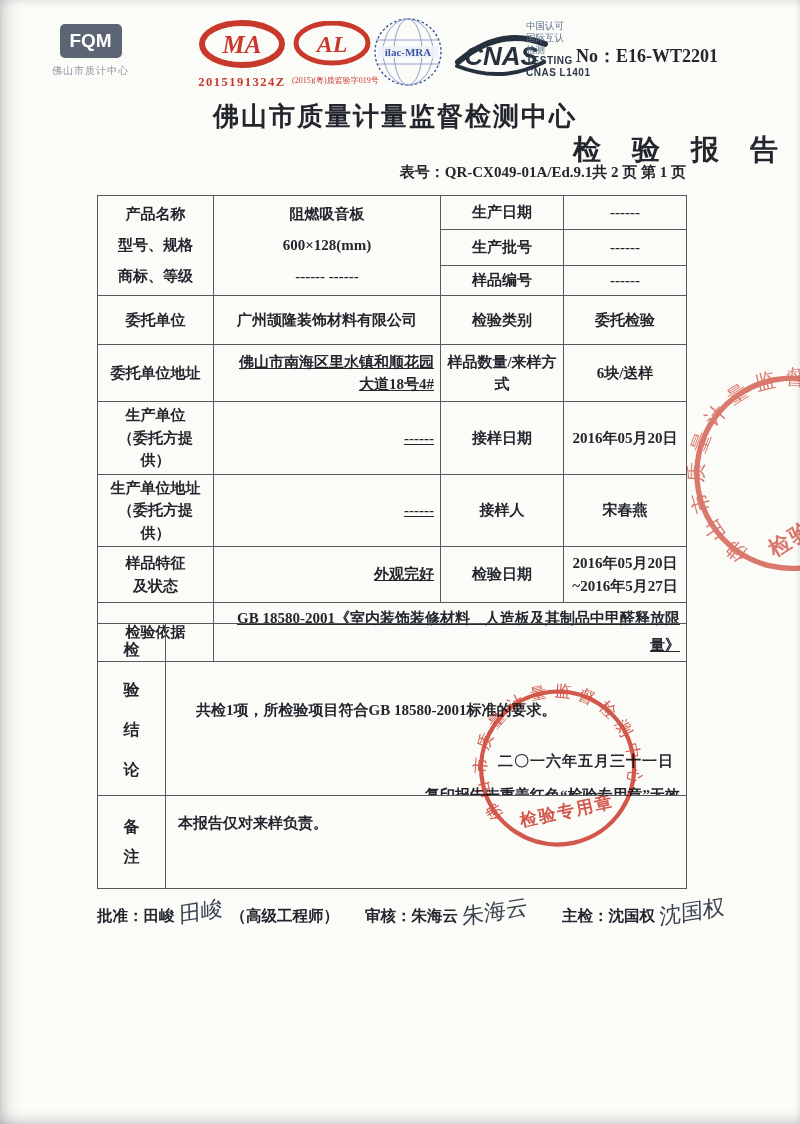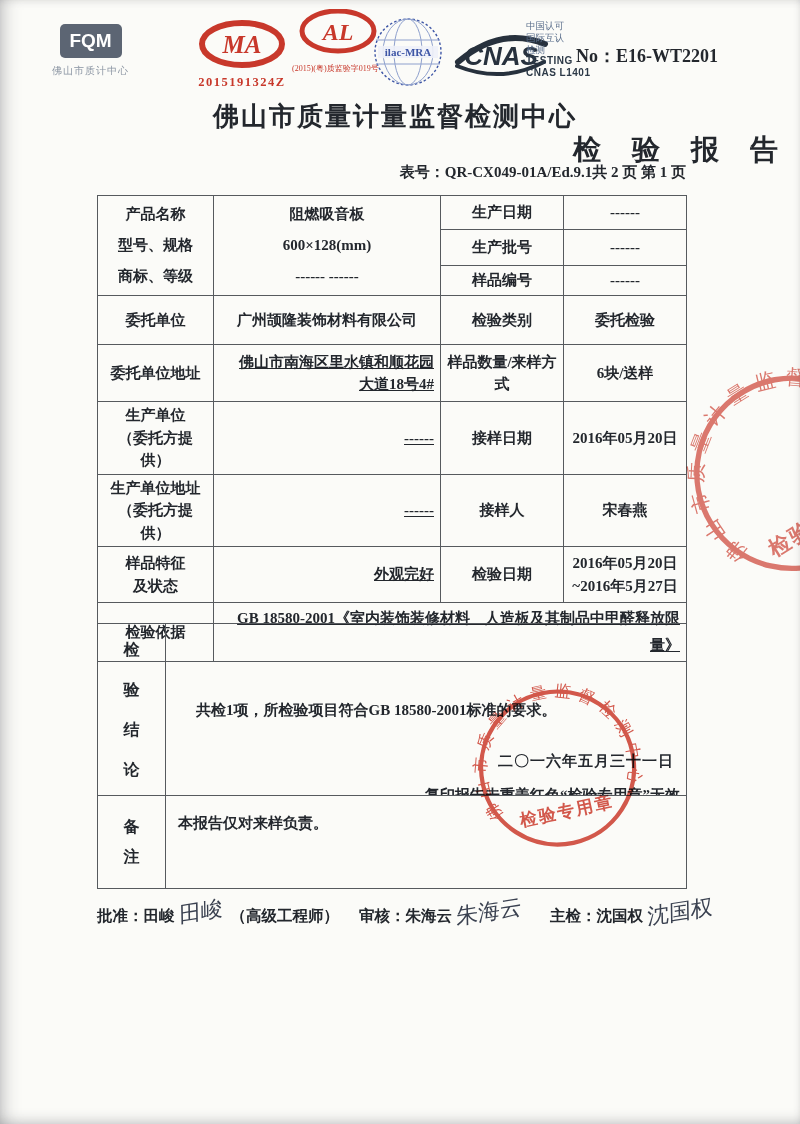--- a/index.html
+++ b/index.html
@@ -21,21 +21,21 @@
   }
   .abs{position:absolute;}
   
   .fqm{left:52px;top:24px;text-align:center;}
   .fqm-box{width:62px;height:34px;margin:0 auto;background:var(--fqm-gray);color:#fff;
     font-family:"Liberation Sans",sans-serif;font-weight:bold;font-size:19px;
     display:flex;align-items:center;justify-content:center;border-radius:5px;}
   .fqm-cap{margin-top:6px;font-size:10px;color:#8a94a2;letter-spacing:1px;white-space:nowrap;}
   .cma{left:194px;top:20px;text-align:center;width:96px;}
   .cma-no{font-size:12.5px;color:var(--logo-red);letter-spacing:1.5px;margin-top:1px;font-weight:bold;}
-  .cal{left:292px;top:9px;text-align:right;width:86px;}
+  .cal{left:292px;top:21px;text-align:left;width:86px;}
   .cal-no{font-size:8px;color:var(--logo-red);margin-top:4px;white-space:nowrap;}
   .ilac{left:372px;top:16px;}
   .cnas{left:452px;top:32px;}
   .cnas-txt{left:526px;top:21px;font-size:9.5px;color:#5b6f8c;line-height:1.25;white-space:pre-line;}
   .cnas-testing{left:526px;top:55px;font-size:10px;font-weight:bold;color:#2c3947;
     font-family:"Liberation Sans",sans-serif;letter-spacing:.5px;}
   .cnas-code{left:526px;top:67px;font-size:10px;font-weight:bold;color:#2c3947;
     font-family:"Liberation Sans",sans-serif;letter-spacing:.5px;white-space:nowrap;}
   .report-no{left:576px;top:44px;font-size:18px;font-weight:bold;white-space:nowrap;}
   
@@ -60,21 +60,21 @@
   .remark-cell{text-align:left;vertical-align:top;padding:16px 12px;}
   
   .stamp{position:absolute;mix-blend-mode:multiply;pointer-events:none;}
   .stamp-center{left:472px;top:682px;transform:rotate(-12deg);opacity:.85;}
   .stamp-right{left:686px;top:366px;transform:rotate(-32deg);opacity:.68;}
   
   .sigrow{left:97px;top:905px;width:660px;font-size:15.5px;font-weight:600;
     display:flex;align-items:center;white-space:nowrap;}
   .sig{font-family:cursive;font-size:22px;font-weight:400;color:#3a4150;
     display:inline-block;transform:rotate(-9deg) skewX(-8deg);margin:-8px 8px 0 4px;}
-  .sp-lg{margin-left:20px;}
+  .sp-lg{margin-left:26px;}
 </style>
 </head>
 <body>
 
 <div class="page">
 
   <div class="abs fqm">
     <div class="fqm-box">FQM</div>
     <div class="fqm-cap">佛山市质计中心</div>
   </div>

